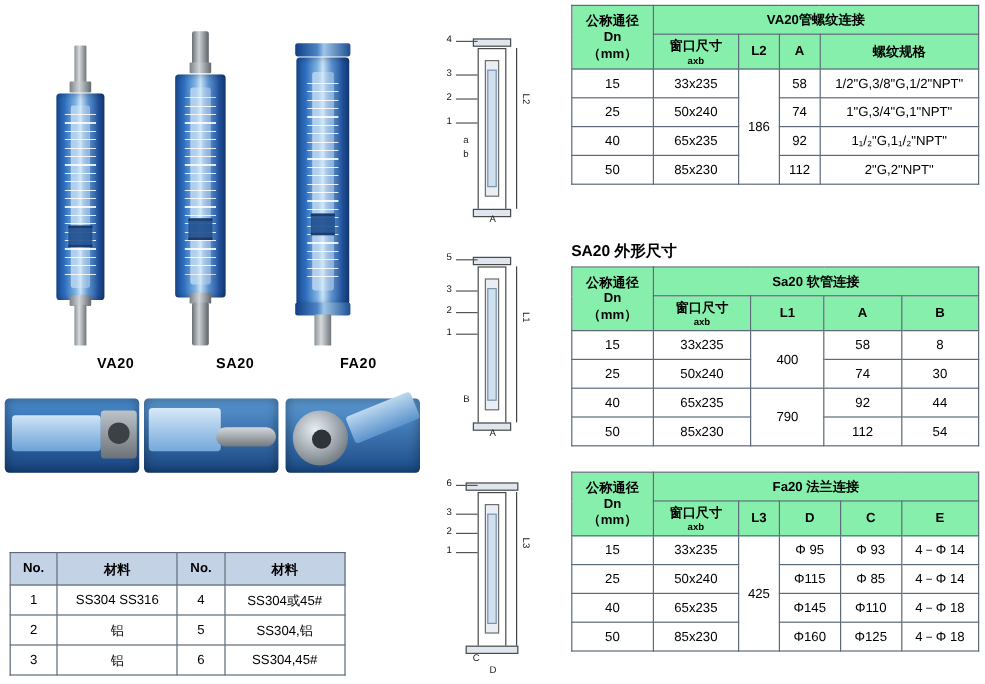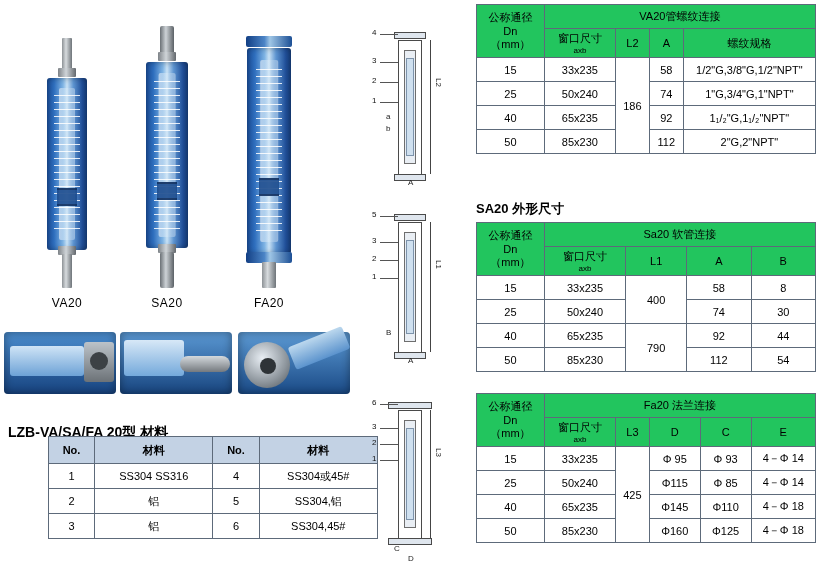--- a/index.html
+++ b/index.html
@@ -104,23 +104,23 @@
     position: absolute;
     left: 50%;
     transform: translateX(-50%);
     width: 14px;
     background: linear-gradient(90deg,#6a7075,#cdd2d6 42%,#5b6166);
     border-radius: 2px;
   }
   .cap-label {
     position: absolute;
     width: 90px;
-    text-align: center;
+    text-align: right;
     font-size: 12px;
-    font-weight: normal;
+    font-weight: bold;
     letter-spacing: .5px;
   }
 
   .cutaway {
     position: absolute;
     border-radius: 4px;
   }
 
   
   .mat-title {
@@ -140,23 +140,22 @@
     padding: 2px 3px;
     font-weight: normal;
   }
   table.grid th {
     background: #c3d2e4;
     font-weight: bold;
   }
   .mat-table {
     position: absolute;
     left: 8px;
-    top: 436px;
-    width: 330px;
-    margin-left: 40px;
+    top: 460px;
+    width: 280px;
   }
   .mat-table table { width: 100%; }
   .mat-table td { height: 20px; }
   .mat-table th { height: 22px; }
 
   
   .drawings {
     position: absolute;
     left: 352px;
     top: 0;
@@ -229,21 +228,21 @@
     left: 476px;
     width: 340px;
   }
   .sec-title {
     font-size: 13px;
     font-weight: bold;
     margin-bottom: 4px;
   }
   .sec table { width: 100%; }
   .sec table td, .sec table th { height: 19px; }
-  .sec table .hd { background: #22c55e; font-weight: normal; }
+  .sec table .hd { background: #86efac; font-weight: bold; }
   .sub { font-size: 8px; }
   .nowrap { white-space: nowrap; }
 </style>
 </head>
 <body>
 
 <div class="page">
 
   <div class="photos">
 
@@ -303,21 +302,20 @@
     <div class="cutaway" style="left:238px; top:332px; width:112px; height:62px;
                 background:linear-gradient(180deg,#5c9ad4,#1a4a86);
                 box-shadow: inset 0 0 10px rgba(0,0,0,.4);">
       <div style="position:absolute; left:52px; top:4px; width:58px; height:24px; background:linear-gradient(180deg,#bcd8ee,#5b93cd); transform:rotate(-22deg); border-radius:3px;"></div>
       <div style="position:absolute; left:6px; top:10px; width:46px; height:46px; border-radius:50%; background:radial-gradient(circle at 40% 35%, #e8eef4, #8d959c 60%, #4d5459);"></div>
       <div style="position:absolute; left:22px; top:26px; width:16px; height:16px; border-radius:50%; background:#2e3337;"></div>
     </div>
 
   </div>
 
-  <div class="mat-title">LZB-VA/SA/FA 20型 材料</div>
   <div class="mat-table">
     <table class="grid">
       <thead>
         <tr>
           <th style="width:14%">No.</th>
           <th style="width:36%">材料</th>
           <th style="width:14%">No.</th>
           <th style="width:36%">材料</th>
         </tr>
       </thead>

